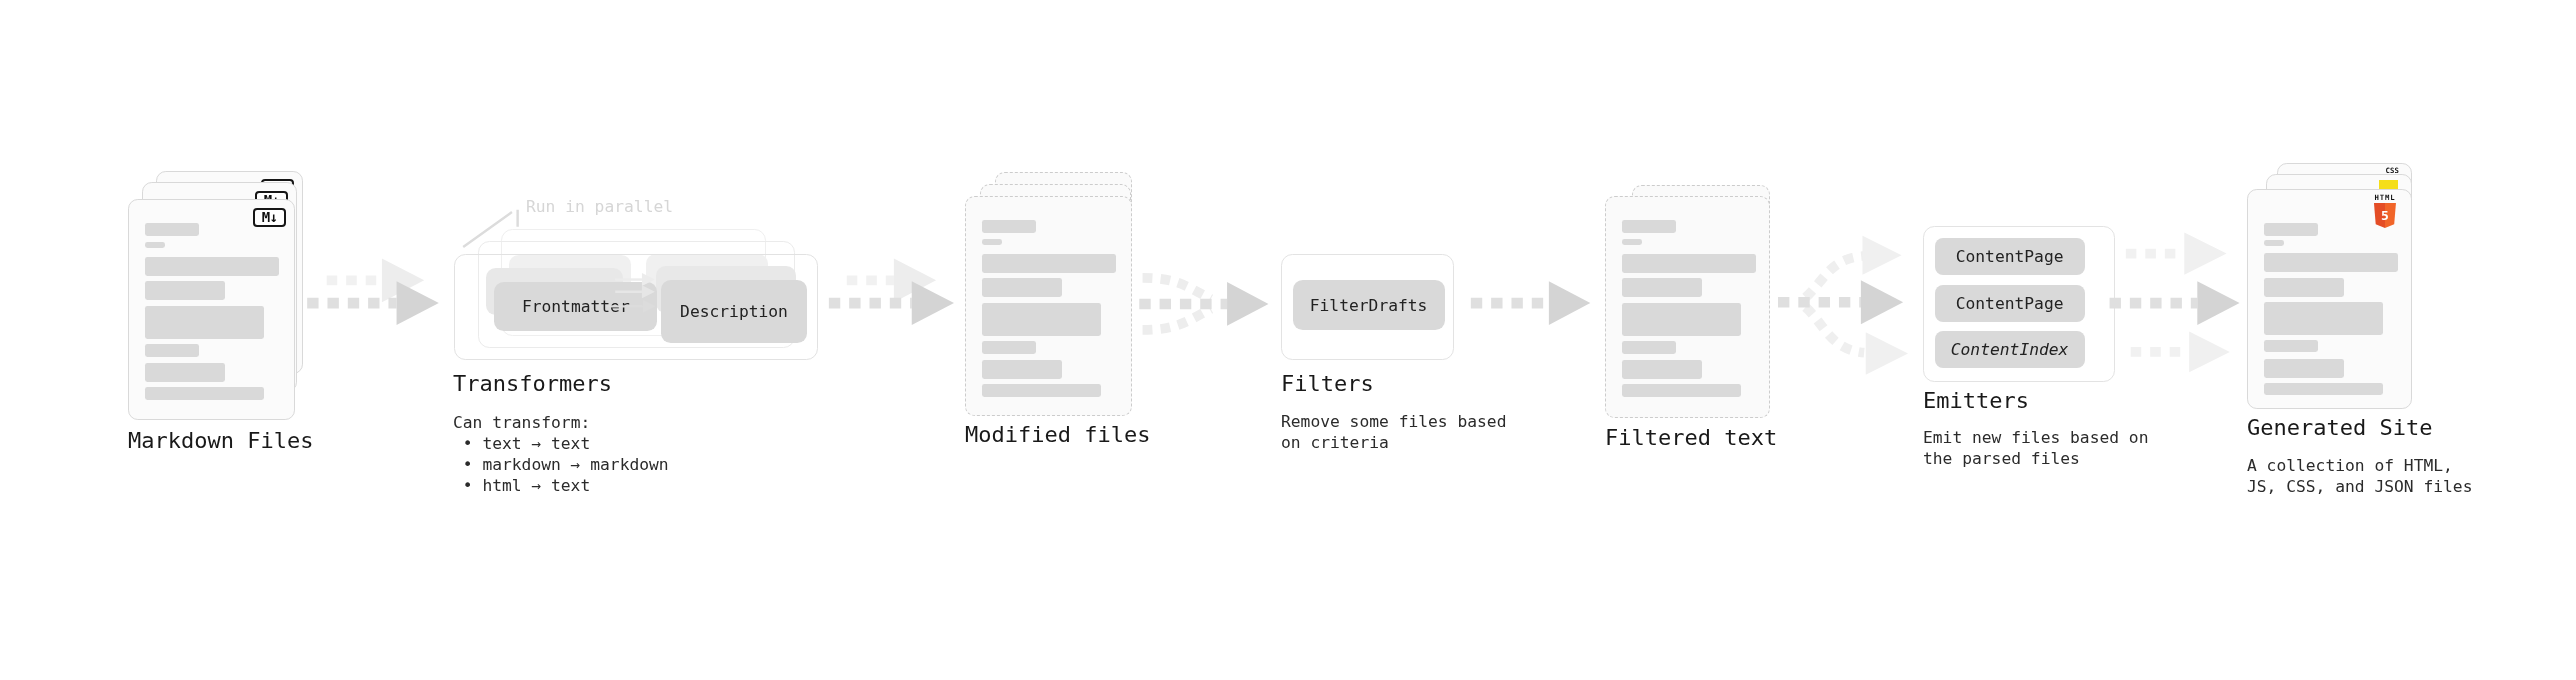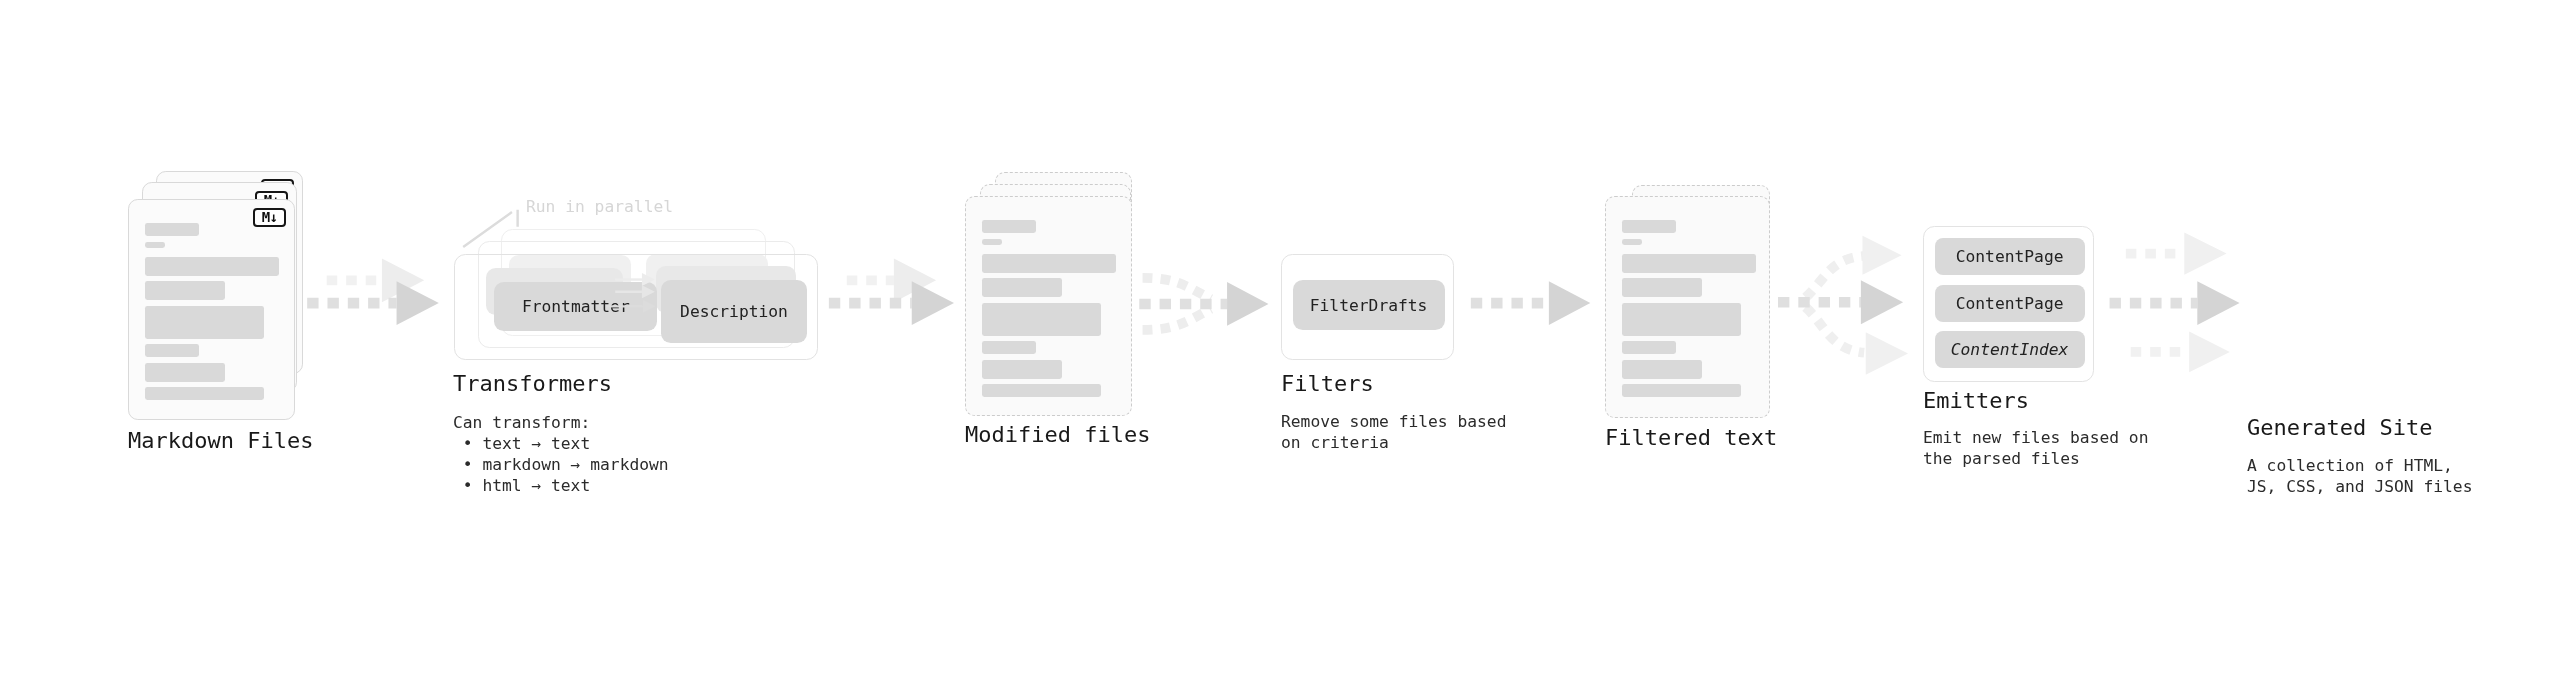--- a/index.html
+++ b/index.html
@@ -123,31 +123,56 @@
       <div class="bar" style="left:16.3px;top:57px;width:134px;height:18.7px;"></div>
       <div class="bar" style="left:16.3px;top:81px;width:80px;height:18.7px;"></div>
       <div class="bar" style="left:16.3px;top:106px;width:119px;height:32.5px;"></div>
       <div class="bar" style="left:16.3px;top:144px;width:54px;height:12.2px;"></div>
       <div class="bar" style="left:16.3px;top:163px;width:80px;height:18.7px;"></div>
       <div class="bar" style="left:16.3px;top:187px;width:119px;height:12.2px;"></div>
     </div>
   </div>
   <div class="title" style="left:1605px;top:425px;">Filtered text</div>
 
-  <div class="panel" style="left:1923px;top:226px;width:171px;height:156px;">
+  <div class="panel" style="left:1923px;top:226px;width:192px;height:156px;">
     <div class="pill" style="left:10.6px;top:11.4px;width:150px;height:37px;border-radius:8.1px;">ContentPage</div>
     <div class="pill" style="left:10.6px;top:58px;width:150px;height:37px;border-radius:8.1px;">ContentPage</div>
     <div class="pill" style="left:10.6px;top:104px;width:150px;height:37px;border-radius:8.1px;font-style:italic;">ContentIndex</div>
   </div>
   <div class="title" style="left:1923px;top:388px;">Emitters</div>
   <div class="body-text" style="left:1923px;top:427px;">
     <span>Emit new files based on</span>
     <span>the parsed files</span>
   </div>
 
+  <div class="stack" style="left:2247px;top:163px;width:171px;height:248px;">
+    <div class="card" style="left:30px;top:0;width:135px;height:199px;">
+      <div class="css-badge">
+        <span class="css-word">CSS</span>
+        <span class="css-bar"></span>
+      </div>
+    </div>
+    <div class="card" style="left:18.7px;top:10.6px;width:146px;height:207px;">
+      <div class="js-badge"></div>
+    </div>
+    <div class="card" style="left:0;top:26px;width:165px;height:220px;">
+      <div class="html5-badge">
+        <span class="html5-word">HTML</span>
+        <span class="html5-shield">5</span>
+      </div>
+      <div class="bar" style="left:16.3px;top:32.5px;width:54px;height:13px;"></div>
+      <div class="bar" style="left:16.3px;top:50px;width:19.5px;height:5.7px;"></div>
+      <div class="bar" style="left:16.3px;top:63px;width:134px;height:18.7px;"></div>
+      <div class="bar" style="left:16.3px;top:88px;width:80px;height:18.7px;"></div>
+      <div class="bar" style="left:16.3px;top:112px;width:119px;height:32.5px;"></div>
+      <div class="bar" style="left:16.3px;top:150px;width:54px;height:12.2px;"></div>
+      <div class="bar" style="left:16.3px;top:169px;width:80px;height:18.7px;"></div>
+      <div class="bar" style="left:16.3px;top:193px;width:119px;height:12.2px;"></div>
+    </div>
+  </div>
   <div class="title" style="left:2247px;top:415px;">Generated Site</div>
   <div class="body-text" style="left:2247px;top:455px;">
     <span>A collection of HTML,</span>
     <span>JS, CSS, and JSON files</span>
   </div>
 
   <svg class="arrows" width="2576" height="681" viewBox="0 0 3170 838">
 
     <g>
       <path d="M570,304 L630,261 M637,258 V279" stroke="#dcdcdc" stroke-width="3" fill="none"></path>

